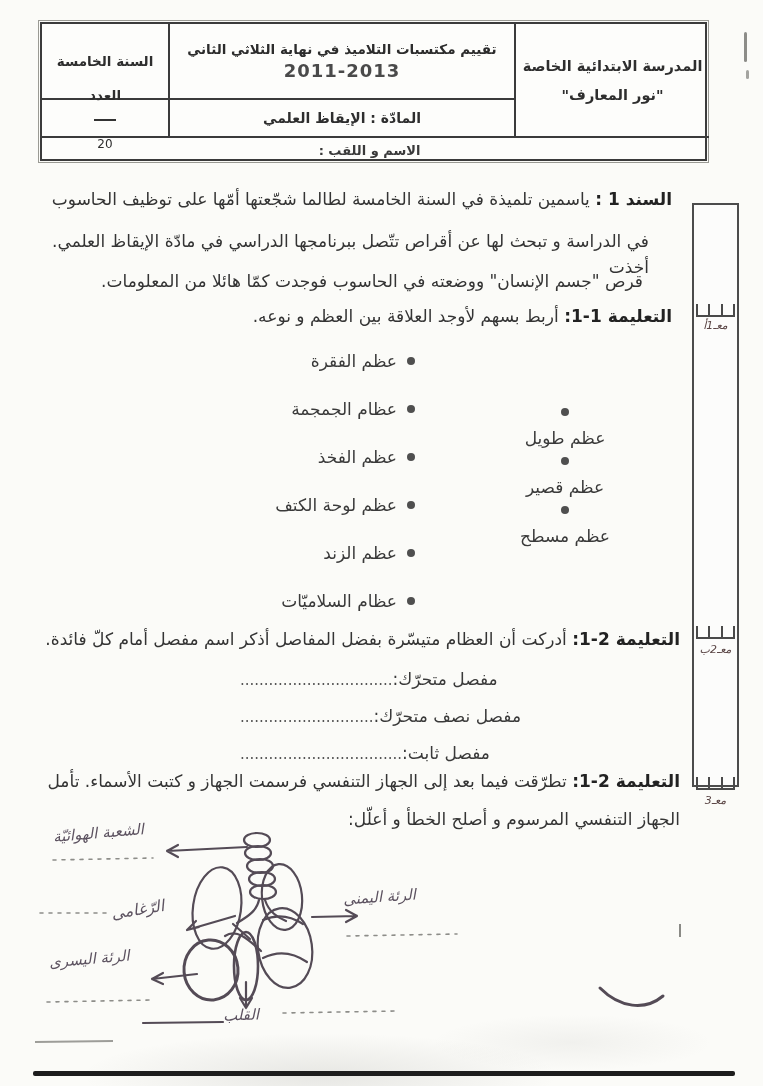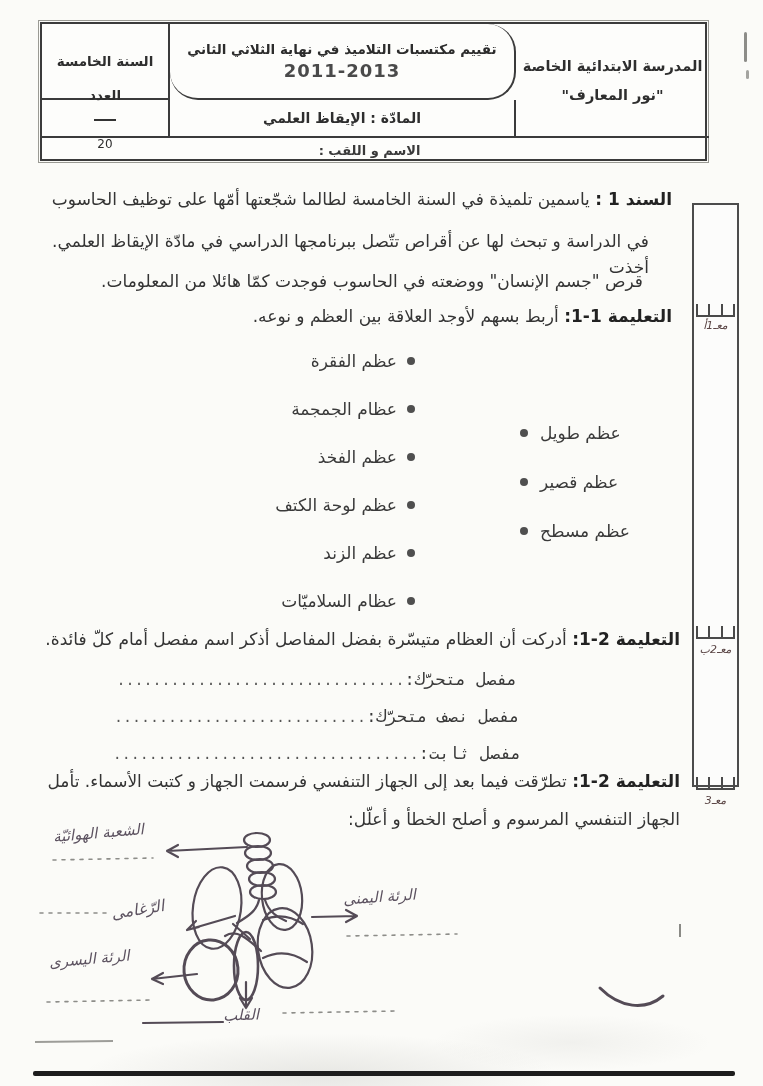--- a/index.html
+++ b/index.html
@@ -17,21 +17,21 @@
   
   .htable{
     position:absolute; left:40px; top:22px; width:667px; height:139px;
     display:grid; grid-template-columns:128px 346px 193px; grid-template-rows:76px 38px 25px;
     border:2.5px solid #3b3b3b; box-shadow:0 0 0 1px #fbfbf8, 0 0 0 2px #9a9a94;
     direction:ltr; background:#fdfdfb;
   }
   .htable .cell{ display:flex; align-items:center; justify-content:center; flex-direction:column; direction:rtl; }
   .c-grade  { grid-column:1; grid-row:1; border-right:2px solid #3b3b3b; border-bottom:2px solid #3b3b3b; font-weight:bold; font-size:13.5px; }
   .c-score  { grid-column:1; grid-row:2; border-right:2px solid #3b3b3b; border-bottom:2px solid #3b3b3b; font-weight:bold; font-size:13.5px; flex-direction:row; gap:9px;}
-  .c-title  { grid-column:2; grid-row:1; border-right:2px solid #3b3b3b; border-bottom:2px solid #3b3b3b; gap:3px;border-radius:28px;}
+  .c-title  { grid-column:2; grid-row:1; border-right:2px solid #3b3b3b; border-bottom:2px solid #3b3b3b; gap:3px;}
   .c-subject{ grid-column:2; grid-row:2; border-right:2px solid #3b3b3b; border-bottom:2px solid #3b3b3b; font-weight:bold; font-size:14px; }
   .c-school { grid-column:3; grid-row:1/3; border-bottom:2px solid #3b3b3b; gap:13px; font-weight:bold; font-size:14.5px; }
   .c-name   { grid-column:1/4; grid-row:3; justify-content:flex-start; flex-direction:row; padding-right:12px; font-weight:bold; font-size:13px; color:#3a3a3a;}
   .exam-title{ font-weight:bold; font-size:13.5px; color:#2c2c2c; }
   .exam-year { font-size:18px; color:#4a4a4a; letter-spacing:1px; font-weight:bold;}
   .frac{ display:inline-flex; flex-direction:column; align-items:center; line-height:1; }
   .frac .bar{ width:22px; height:9px; border-bottom:2px solid #333; }
   .frac .den{ font-size:12px; font-weight:normal; margin-top:17px; }
 
   
@@ -42,25 +42,25 @@
   .intro-l3{ left:30px; top:268px; width:613px; }
   .inst1   { left:30px; top:303px; width:642px; }
   .inst2   { left:30px; top:626px; width:650px; }
   .inst3-l1{ left:30px; top:768px; width:650px; }
   .inst3-l2{ left:30px; top:806px; width:650px; }
 
   
   .bones{ position:absolute; right:348px; top:337px;text-align:right; }
   .bones .item{ height:48px; display:flex; direction:ltr; align-items:center; justify-content:flex-end; gap:10px; font-size:17px; color:#3a3a3a; white-space:nowrap;}
   .types{ position:absolute; left:520px; top:408px; }
-  .types .item{ height:49px; display:flex; direction:ltr; align-items:center; gap:12px; font-size:17px; color:#3a3a3a; white-space:nowrap;}
+  .types .item{ height:49px; display:flex; direction:ltr; align-items:center; gap:12px; font-size:17px; color:#3a3a3a; white-space:nowrap;flex-direction:column;}
   .dot{ width:8px; height:8px; border-radius:50%; background:#4f4f4f; flex:0 0 auto; }
 
   
-  .joints{ position:absolute; right:242px; top:669px; direction:rtl; text-align:center;font-family:Liberation Mono, monospace; }
+  .joints{ position:absolute; right:242px; top:669px; direction:rtl; text-align:left; }
   .joints .jline{ height:37px; font-size:17px; color:#3a3a3a; white-space:nowrap; }
   .joints .dots{ color:#555; letter-spacing:1px; font-size:15px; }
 
   
   .diagram{ position:absolute; left:35px; top:820px; width:650px; height:258px; }
   .diagram svg{ position:absolute; left:0; top:0; }
   .hw{ position:absolute; font-style:italic; color:#5c5260; font-size:15px; white-space:nowrap; letter-spacing:0.5px; }
   .hw-bronchus{ left:18px;  top:4px;   transform:rotate(-5deg); }
   .hw-trachea { left:76px;  top:80px;  transform:rotate(-9deg); font-size:16px;}
   .hw-rlung   { left:308px; top:68px;  transform:rotate(-4deg); }

